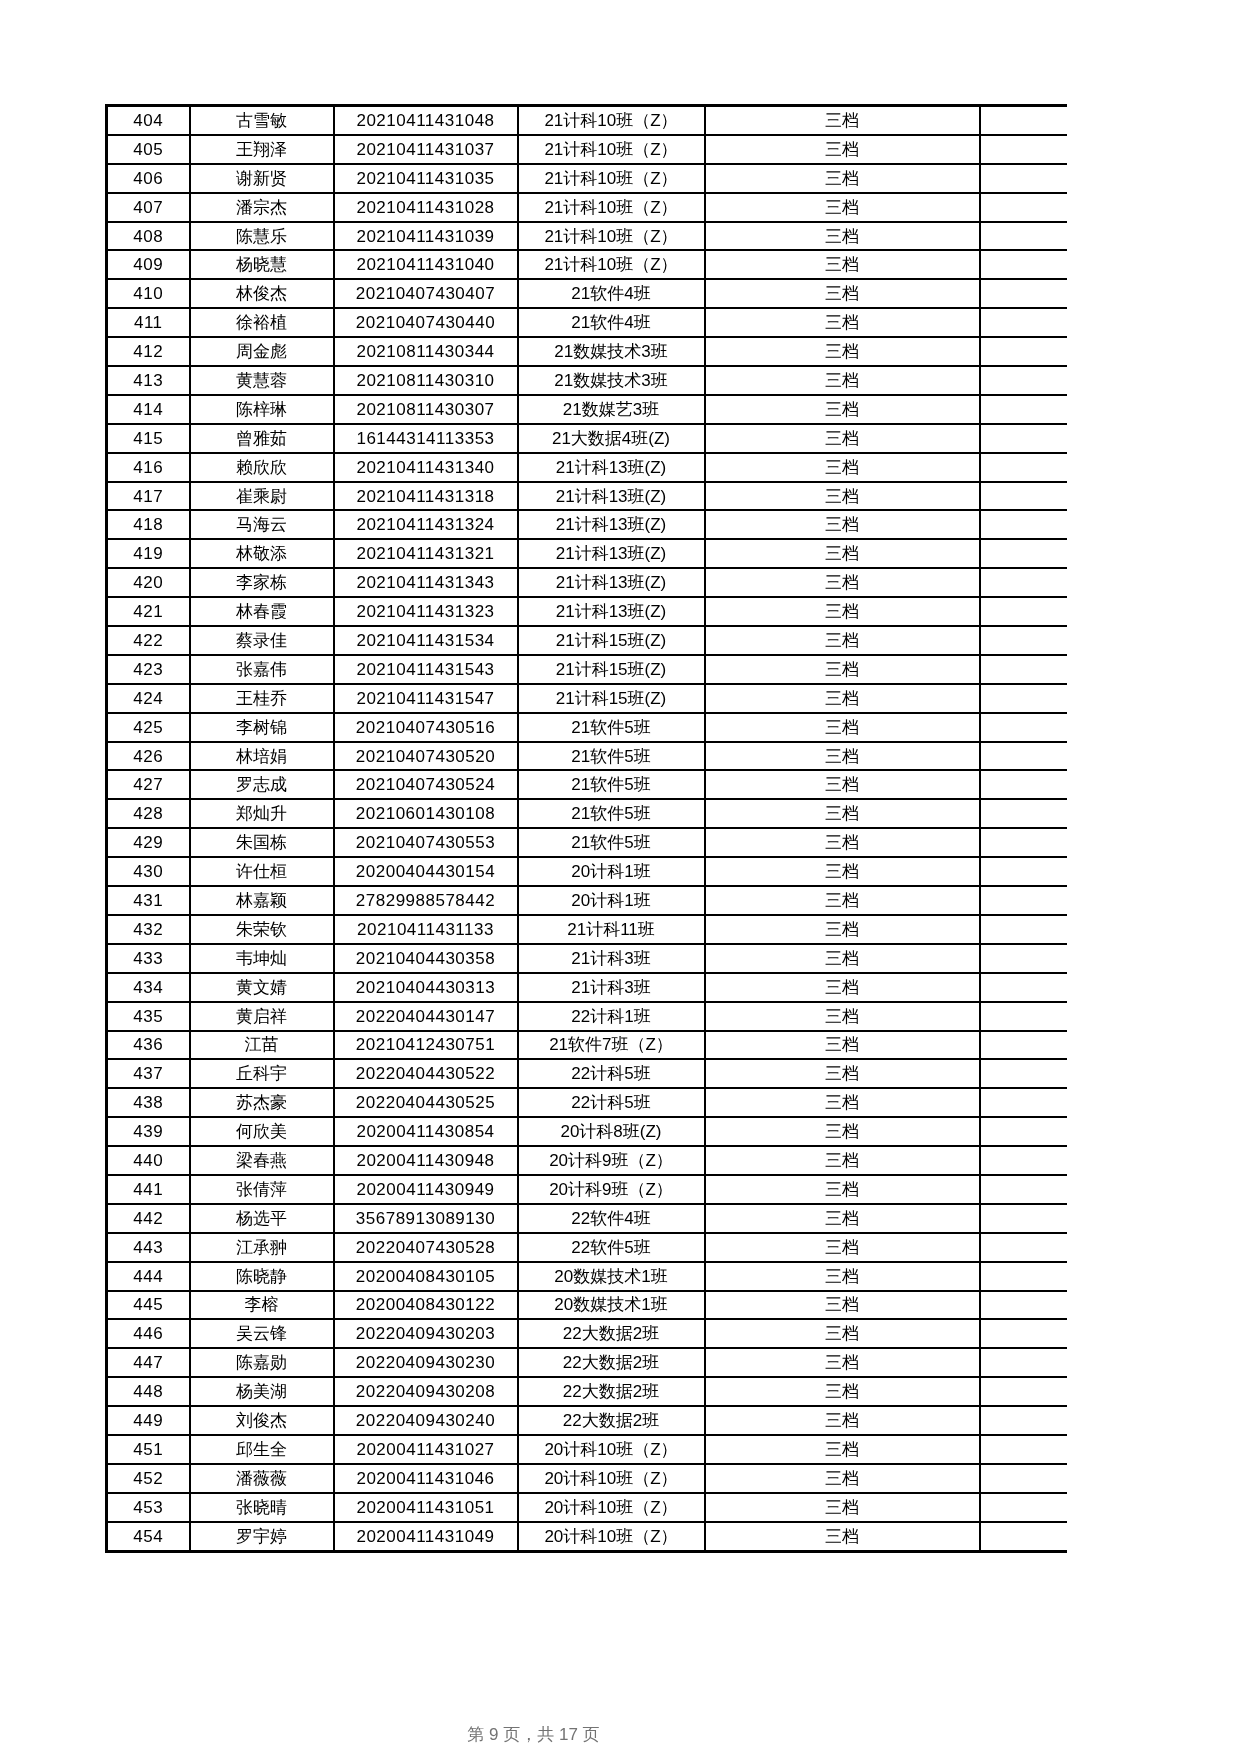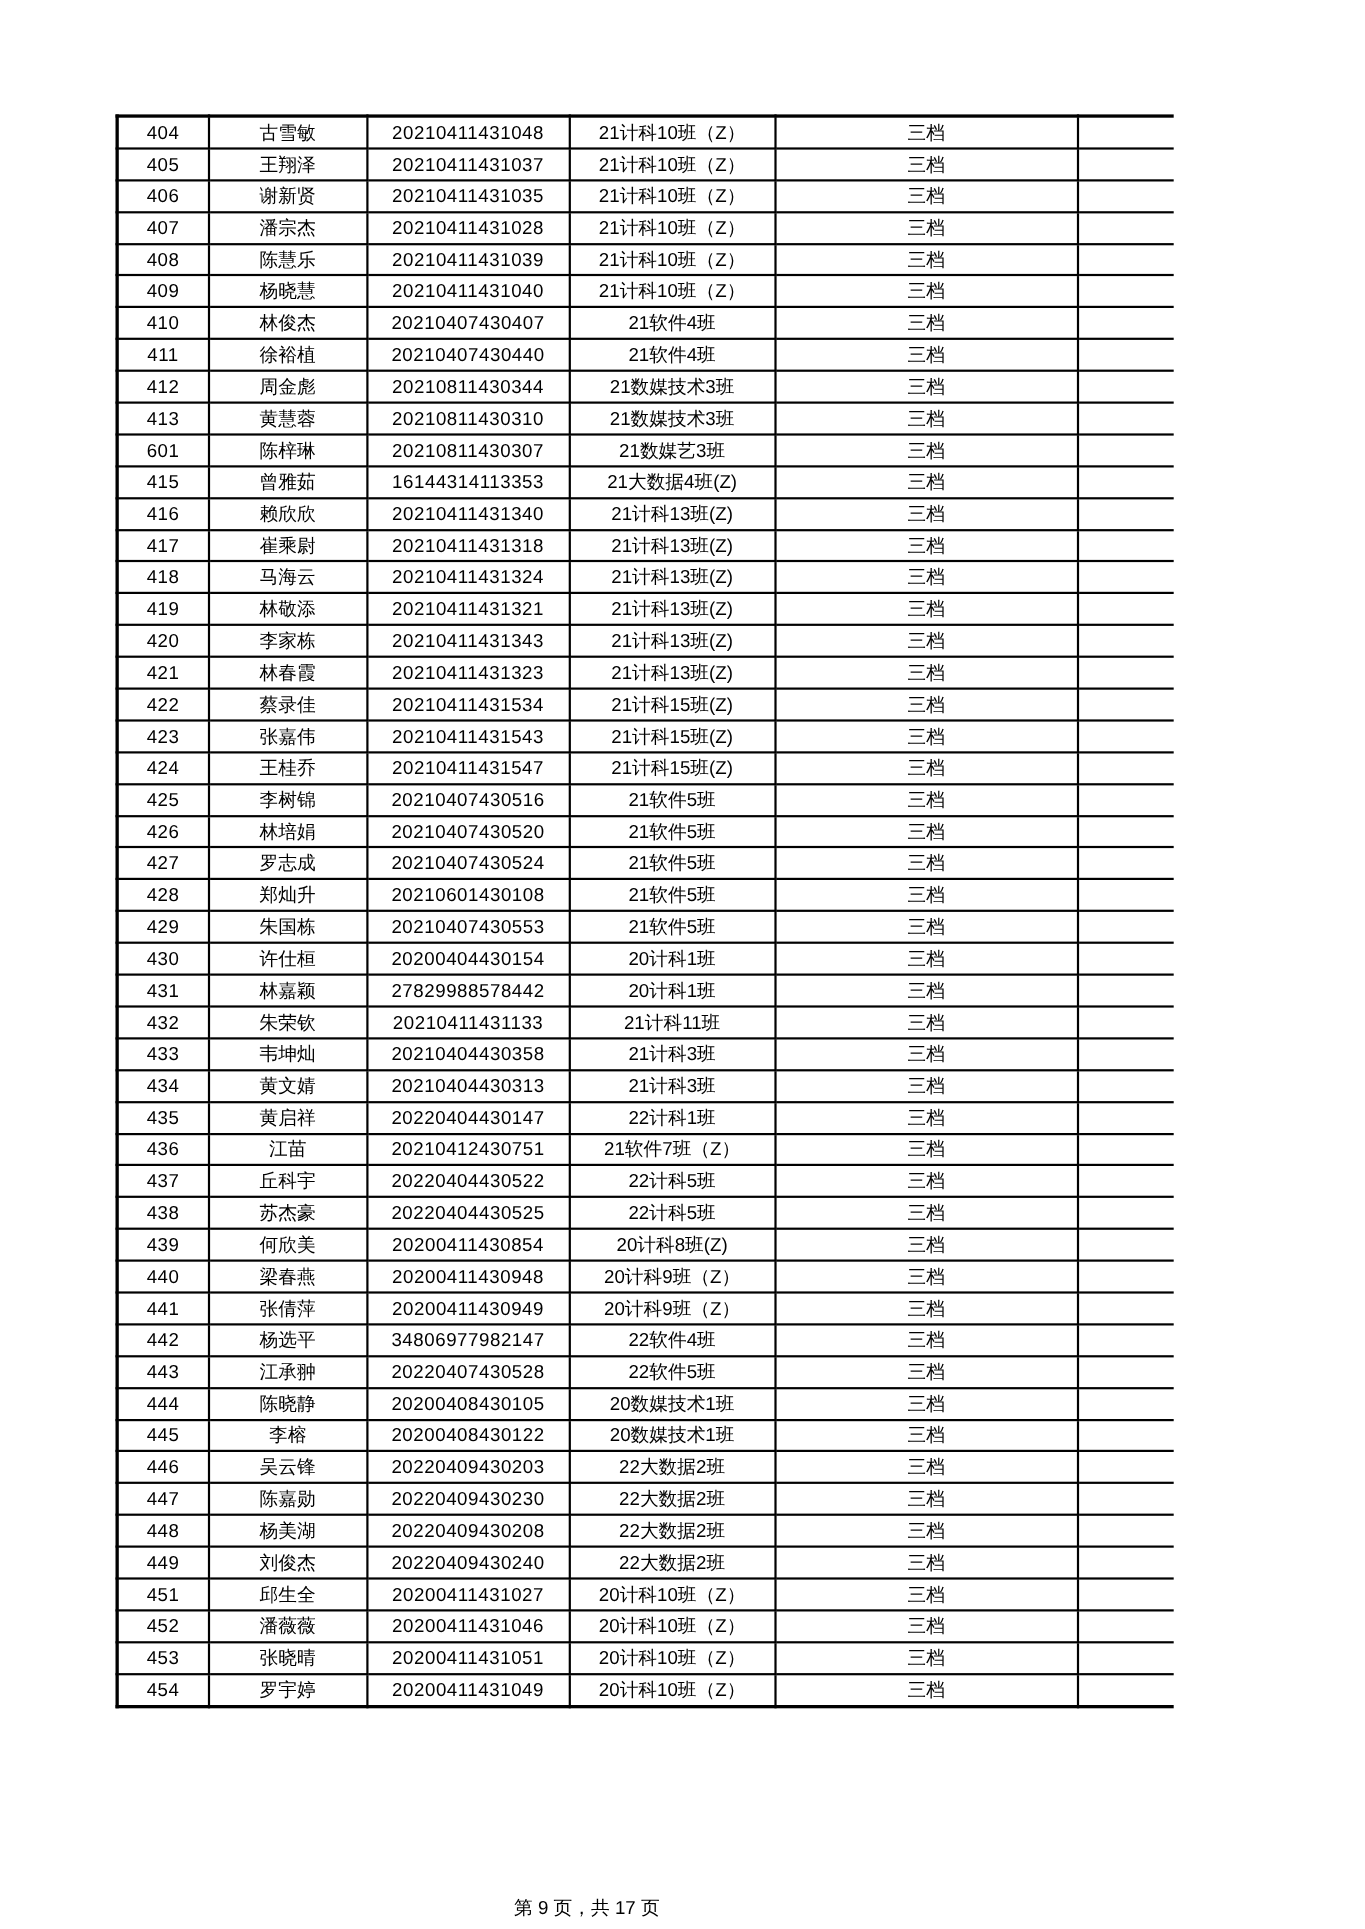--- a/index.html
+++ b/index.html
@@ -39,21 +39,21 @@
   }
   td.c-no    { letter-spacing: 0.5px; }
   td.c-id    { letter-spacing: 0.5px; }
   .footer {
     position: absolute;
     top: 1682px;
     left: 0;
     width: 100%;
     text-align: center;
     font-size: 17px;
-    color: #000000;
+    color: #737373;
   }
 </style>
 </head>
 <body>
 
 <div class="page">
 
   <table class="roster">
     <colgroup>
       <col style="width:83px">
@@ -138,21 +138,21 @@
   </tr>
         <tr>
     <td class="c-no">413</td>
     <td class="c-name">黄慧蓉</td>
     <td class="c-id">20210811430310</td>
     <td class="c-class">21数媒技术3班</td>
     <td class="c-tier">三档</td>
     <td class="c-blank"></td>
   </tr>
         <tr>
-    <td class="c-no">601</td>
+    <td class="c-no">414</td>
     <td class="c-name">陈梓琳</td>
     <td class="c-id">20210811430307</td>
     <td class="c-class">21数媒艺3班</td>
     <td class="c-tier">三档</td>
     <td class="c-blank"></td>
   </tr>
         <tr>
     <td class="c-no">415</td>
     <td class="c-name">曾雅茹</td>
     <td class="c-id">16144314113353</td>
@@ -364,21 +364,21 @@
     <td class="c-no">441</td>
     <td class="c-name">张倩萍</td>
     <td class="c-id">20200411430949</td>
     <td class="c-class">20计科9班（Z）</td>
     <td class="c-tier">三档</td>
     <td class="c-blank"></td>
   </tr>
         <tr>
     <td class="c-no">442</td>
     <td class="c-name">杨选平</td>
-    <td class="c-id">34806977982147</td>
+    <td class="c-id">35678913089130</td>
     <td class="c-class">22软件4班</td>
     <td class="c-tier">三档</td>
     <td class="c-blank"></td>
   </tr>
         <tr>
     <td class="c-no">443</td>
     <td class="c-name">江承翀</td>
     <td class="c-id">20220407430528</td>
     <td class="c-class">22软件5班</td>
     <td class="c-tier">三档</td>

